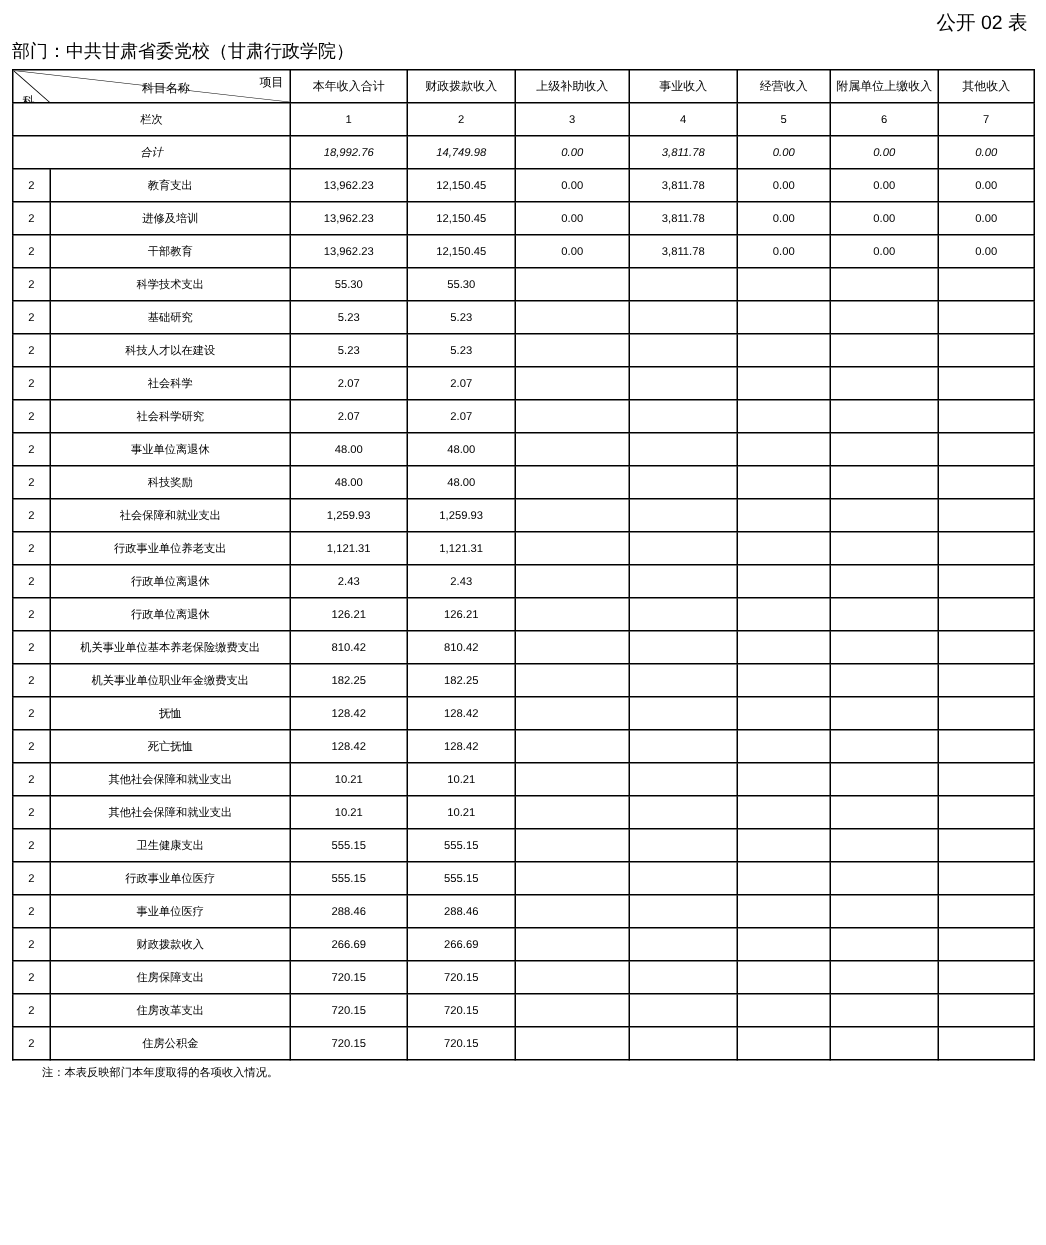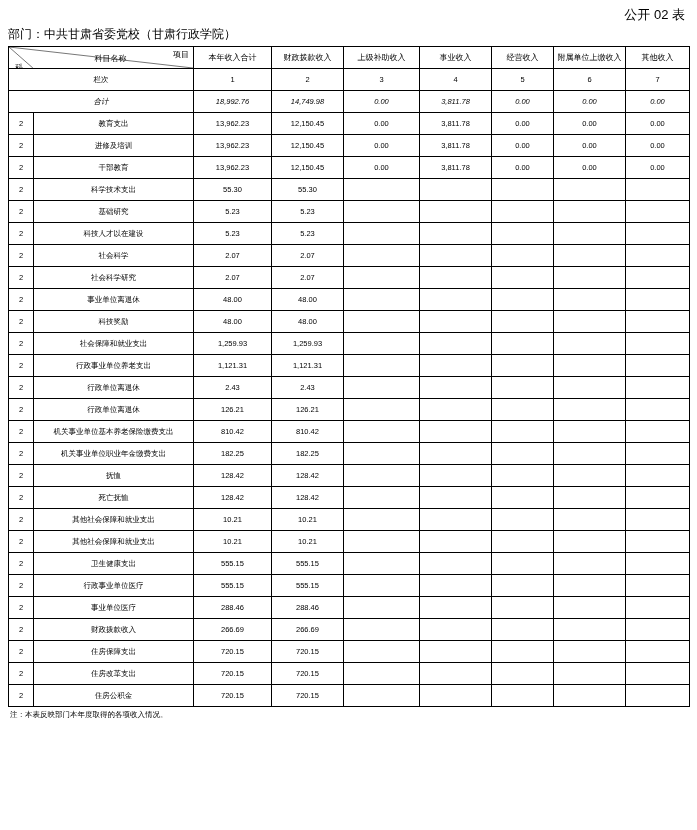--- a/index.html
+++ b/index.html
@@ -123,20 +123,21 @@
   }
   .total td {
     font-weight: bold;
     height: 19px;
     font-style: italic;
   }
   .footnote {
     font-size: 7.5px;
     margin-top: 3px;
     padding-left: 2px;
+    margin-left: 18px;
   }
 </style>
 </head>
 <body>
 
 <div class="page">
 
   <div class="top-right">公开 02 表</div>
 
   <div class="header-row">

